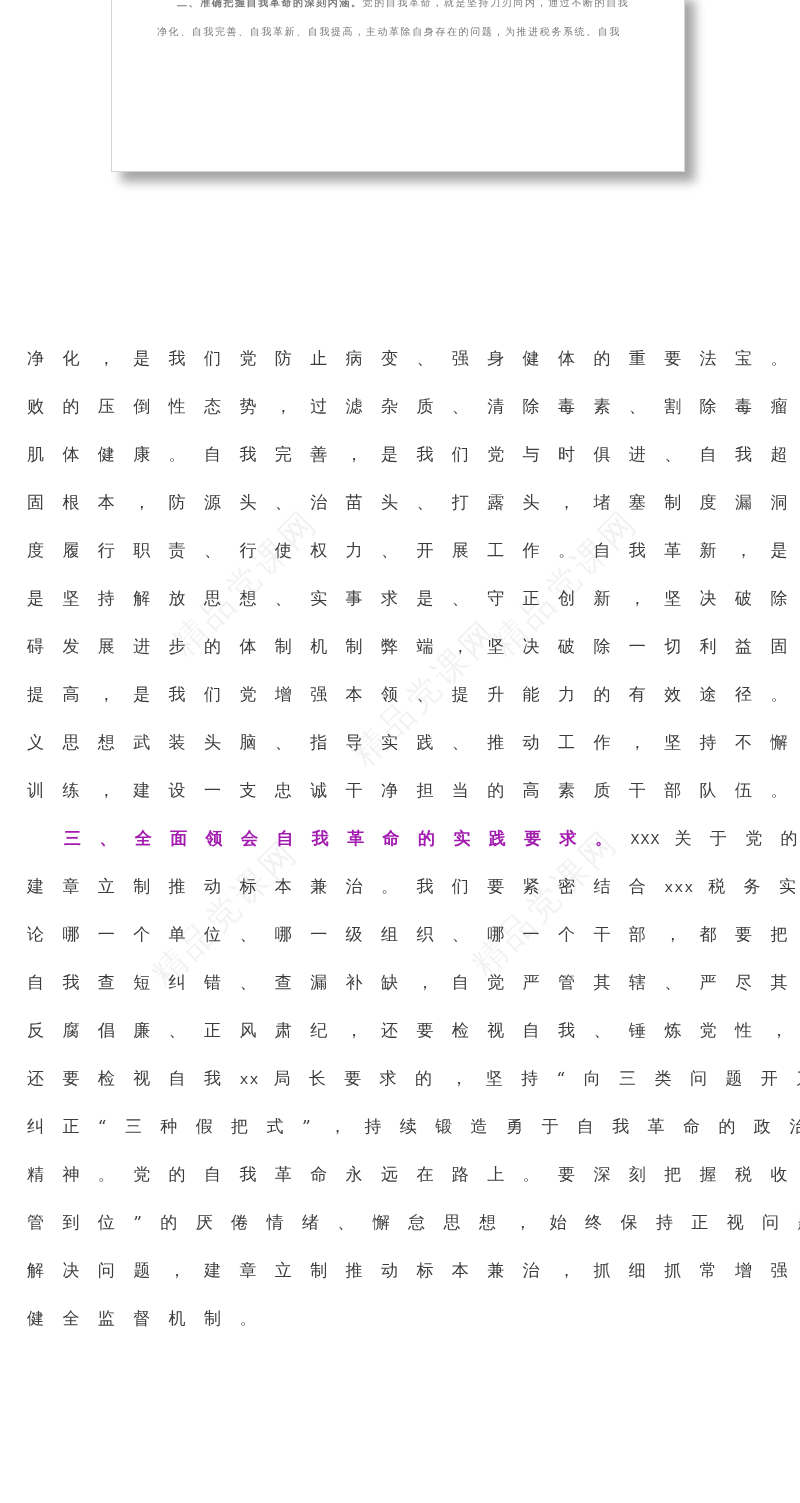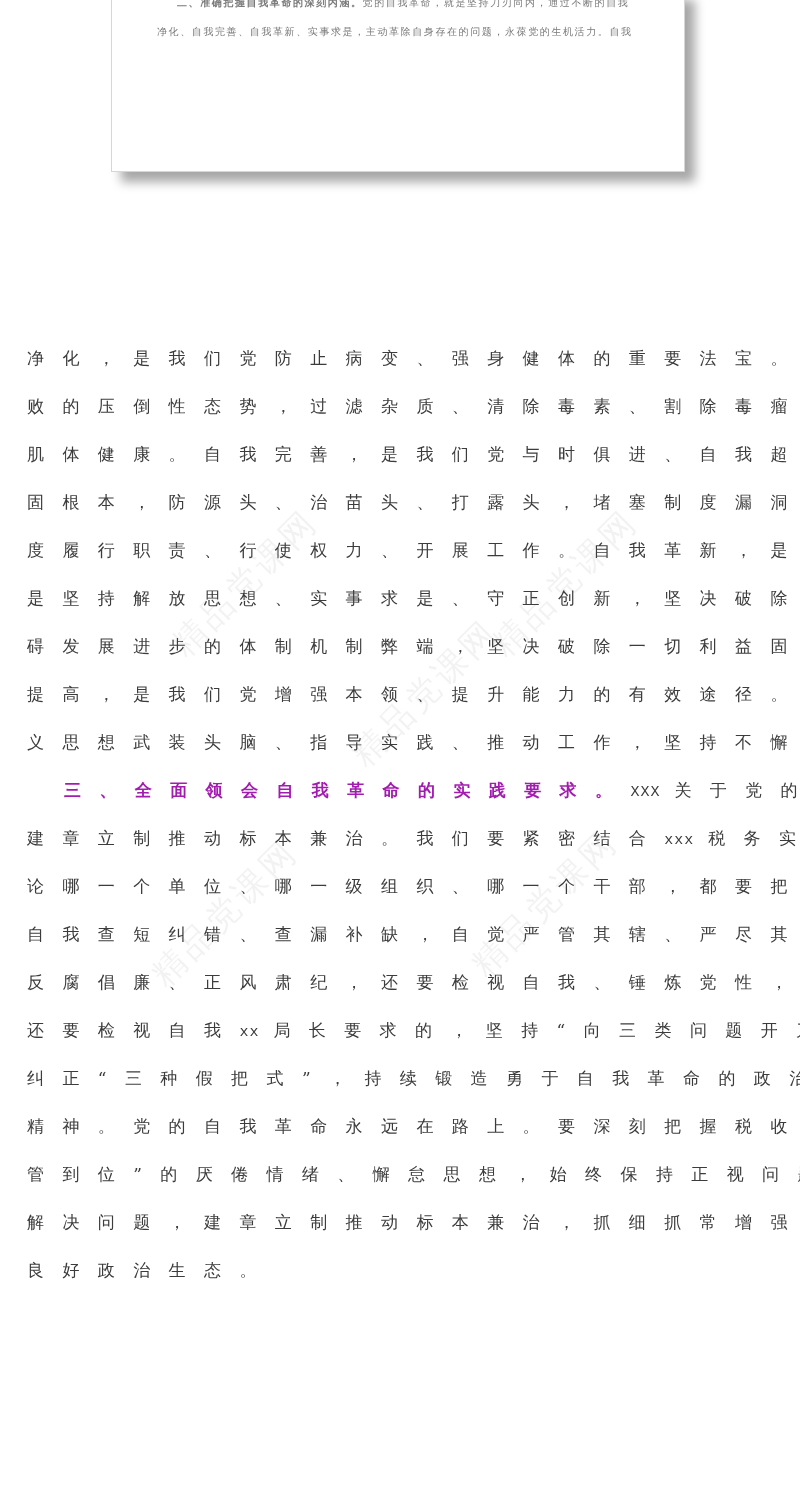--- a/index.html
+++ b/index.html
@@ -69,48 +69,49 @@
     white-space: nowrap;
     letter-spacing: 4px;
     pointer-events: none;
   }
 </style>
 </head>
 <body>
 
 <div class="card">
   <div class="card-line l1"><span class="b">二、准确把握自我革命的深刻内涵。</span><span>党的自我革命，就是坚持刀刃向内，通过不断的自我</span></div>
-  <div class="card-line l2">净化、自我完善、自我革新、实事求是，主动革除自身存在的问题，永葆党的生机活力。自我</div>
+  <div class="card-line l2">净化、自我完善、自我革新、自我提高，主动革除自身存在的问题，为推进税务系统。自我</div>
 </div>
 
 <div class="watermark" style="left:150px; top:560px;">精品党课网</div>
 <div class="watermark" style="left:470px; top:560px;">精品党课网</div>
 <div class="watermark" style="left:330px; top:670px;">精品党课网</div>
 <div class="watermark" style="left:130px; top:890px;">精品党课网</div>
 <div class="watermark" style="left:450px; top:880px;">精品党课网</div>
 
 <div class="body-text">
   <div>
     <div class="line">净化，是我们党防止病变、强身健体的重要法宝。就是坚持严的主基调不动摇，始终保持对腐</div>
     <div class="line">败的压倒性态势，过滤杂质、清除毒素、割除毒瘤，不断纯洁党的队伍、党的组织，保证党的</div>
     <div class="line">肌体健康。自我完善，是我们党与时俱进、自我超越的内在动力。就是坚持补短板、强弱项、</div>
     <div class="line">固根本，防源头、治苗头、打露头，堵塞制度漏洞，健全监督机制，引导党员干部严格按照制</div>
     <div class="line">度履行职责、行使权力、开展工作。自我革新，是我们党革除弊端、永葆活力的关键举措。就</div>
     <div class="line">是坚持解放思想、实事求是、守正创新，坚决破除一切不合时宜的思想观念，坚决破除一切阻</div>
     <div class="line">碍发展进步的体制机制弊端，坚决破除一切利益固化的藩篱，不断开辟更加美好的未来。自我</div>
     <div class="line"><span>提高，是我们党增强本领、提升能力的有效途径。就是坚持不懈用</span></div>
     <div class="line">义思想武装头脑、指导实践、推动工作，坚持不懈加强思想淬炼、政治历练、实践锻炼、专业</div>
+    <div class="line">训练，建设一支忠诚干净担当的高素质干部队伍。</div>
   </div>
 
   <div>
     <div class="line indent"><span class="heading">三、全面领会自我革命的实践要求。</span><span class="latin">XXX</span><span>关于党的自我革命的战略思想，为推进税务系统</span></div>
     <div class="line"><span>建章立制推动标本兼治。我们要紧密结合</span><span class="latin">xxx</span><span>税务实际，主动担当自我革命的政治责任。无</span></div>
     <div class="line">论哪一个单位、哪一级组织、哪一个干部，都要把自己摆进去、把职责摆进去、把工作摆进去，</div>
     <div class="line">自我查短纠错、查漏补缺，自觉严管其辖、严尽其责。全面理解自我革命的精神实质。不仅要</div>
     <div class="line">反腐倡廉、正风肃纪，还要检视自我、锤炼党性，进行全方位、全覆盖的自我改进提升。当前</div>
     <div class="line"><span>还要检视自我</span><span class="latin">xx</span><span>局长要求的，坚持“向三类问题开刀”，坚决反对“三个不担当”，坚决</span></div>
     <div class="line">纠正“三种假把式”，持续锻造勇于自我革命的政治机关和税务铁军。持之以恒贯彻自我革命</div>
     <div class="line">精神。党的自我革命永远在路上。要深刻把握税收工作面临的风险挑战，彻底打消“严到头、</div>
     <div class="line">管到位”的厌倦情绪、懈怠思想，始终保持正视问题的自觉和刀刃向内的勇气，举一反三查找</div>
     <div class="line">解决问题，建章立制推动标本兼治，抓细抓常增强行动自觉，大力营造风清气正、实干担当的</div>
-    <div class="line">良好政治生态。</div>
+    <div class="line">健全监督机制。</div>
   </div>
 </div>
 
 </body></html>

